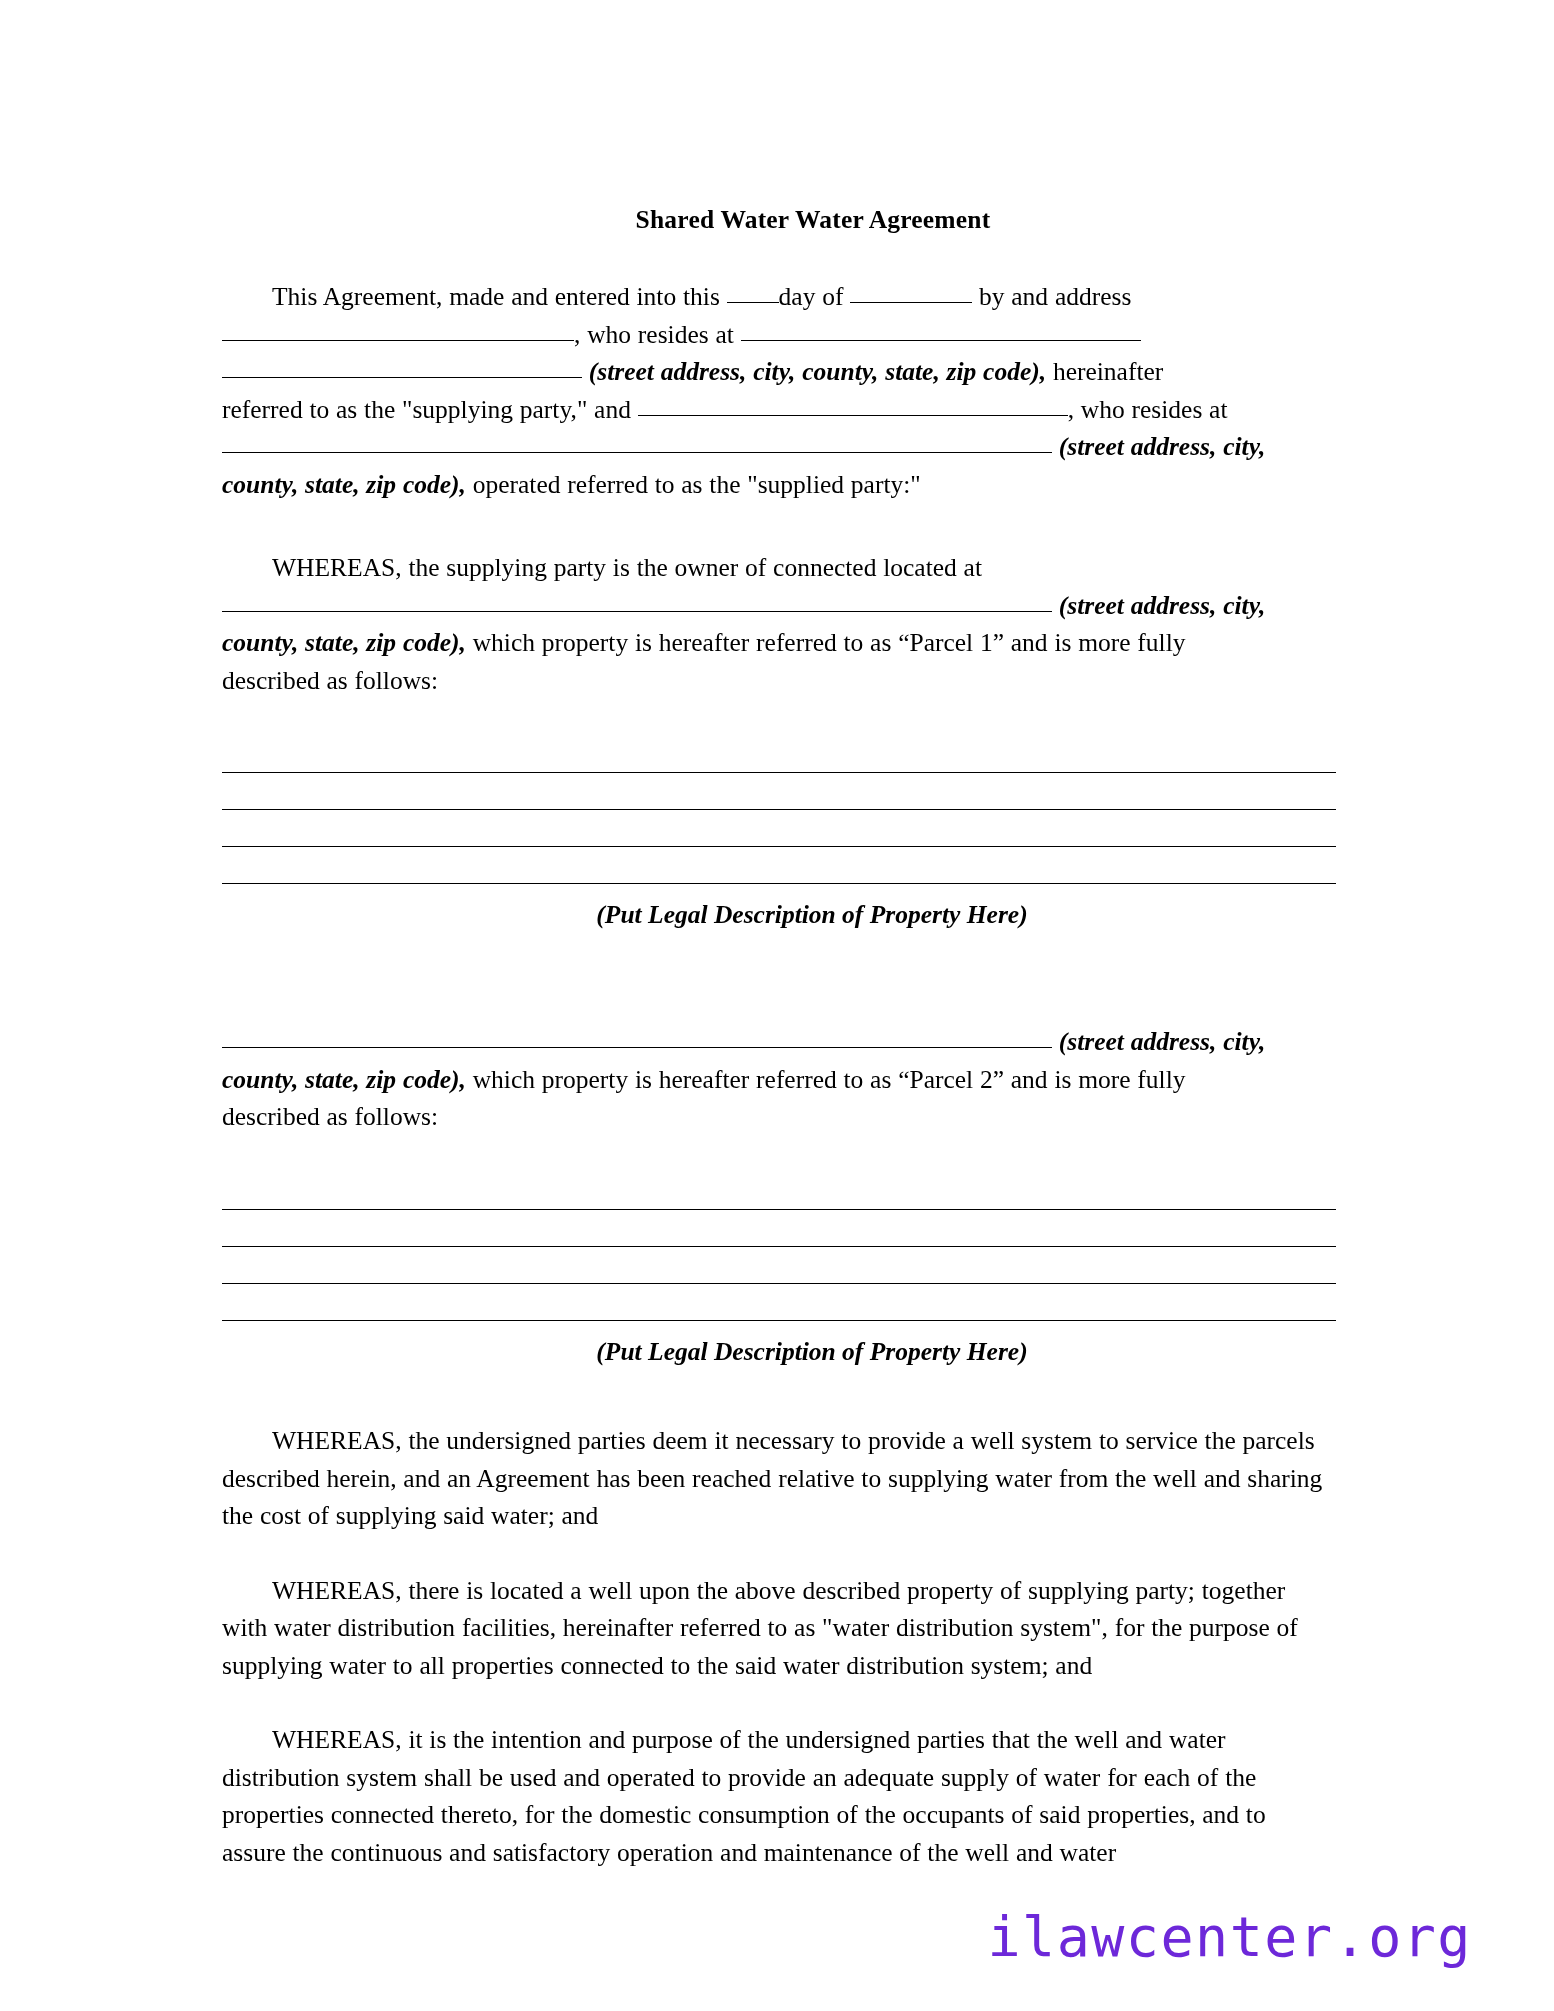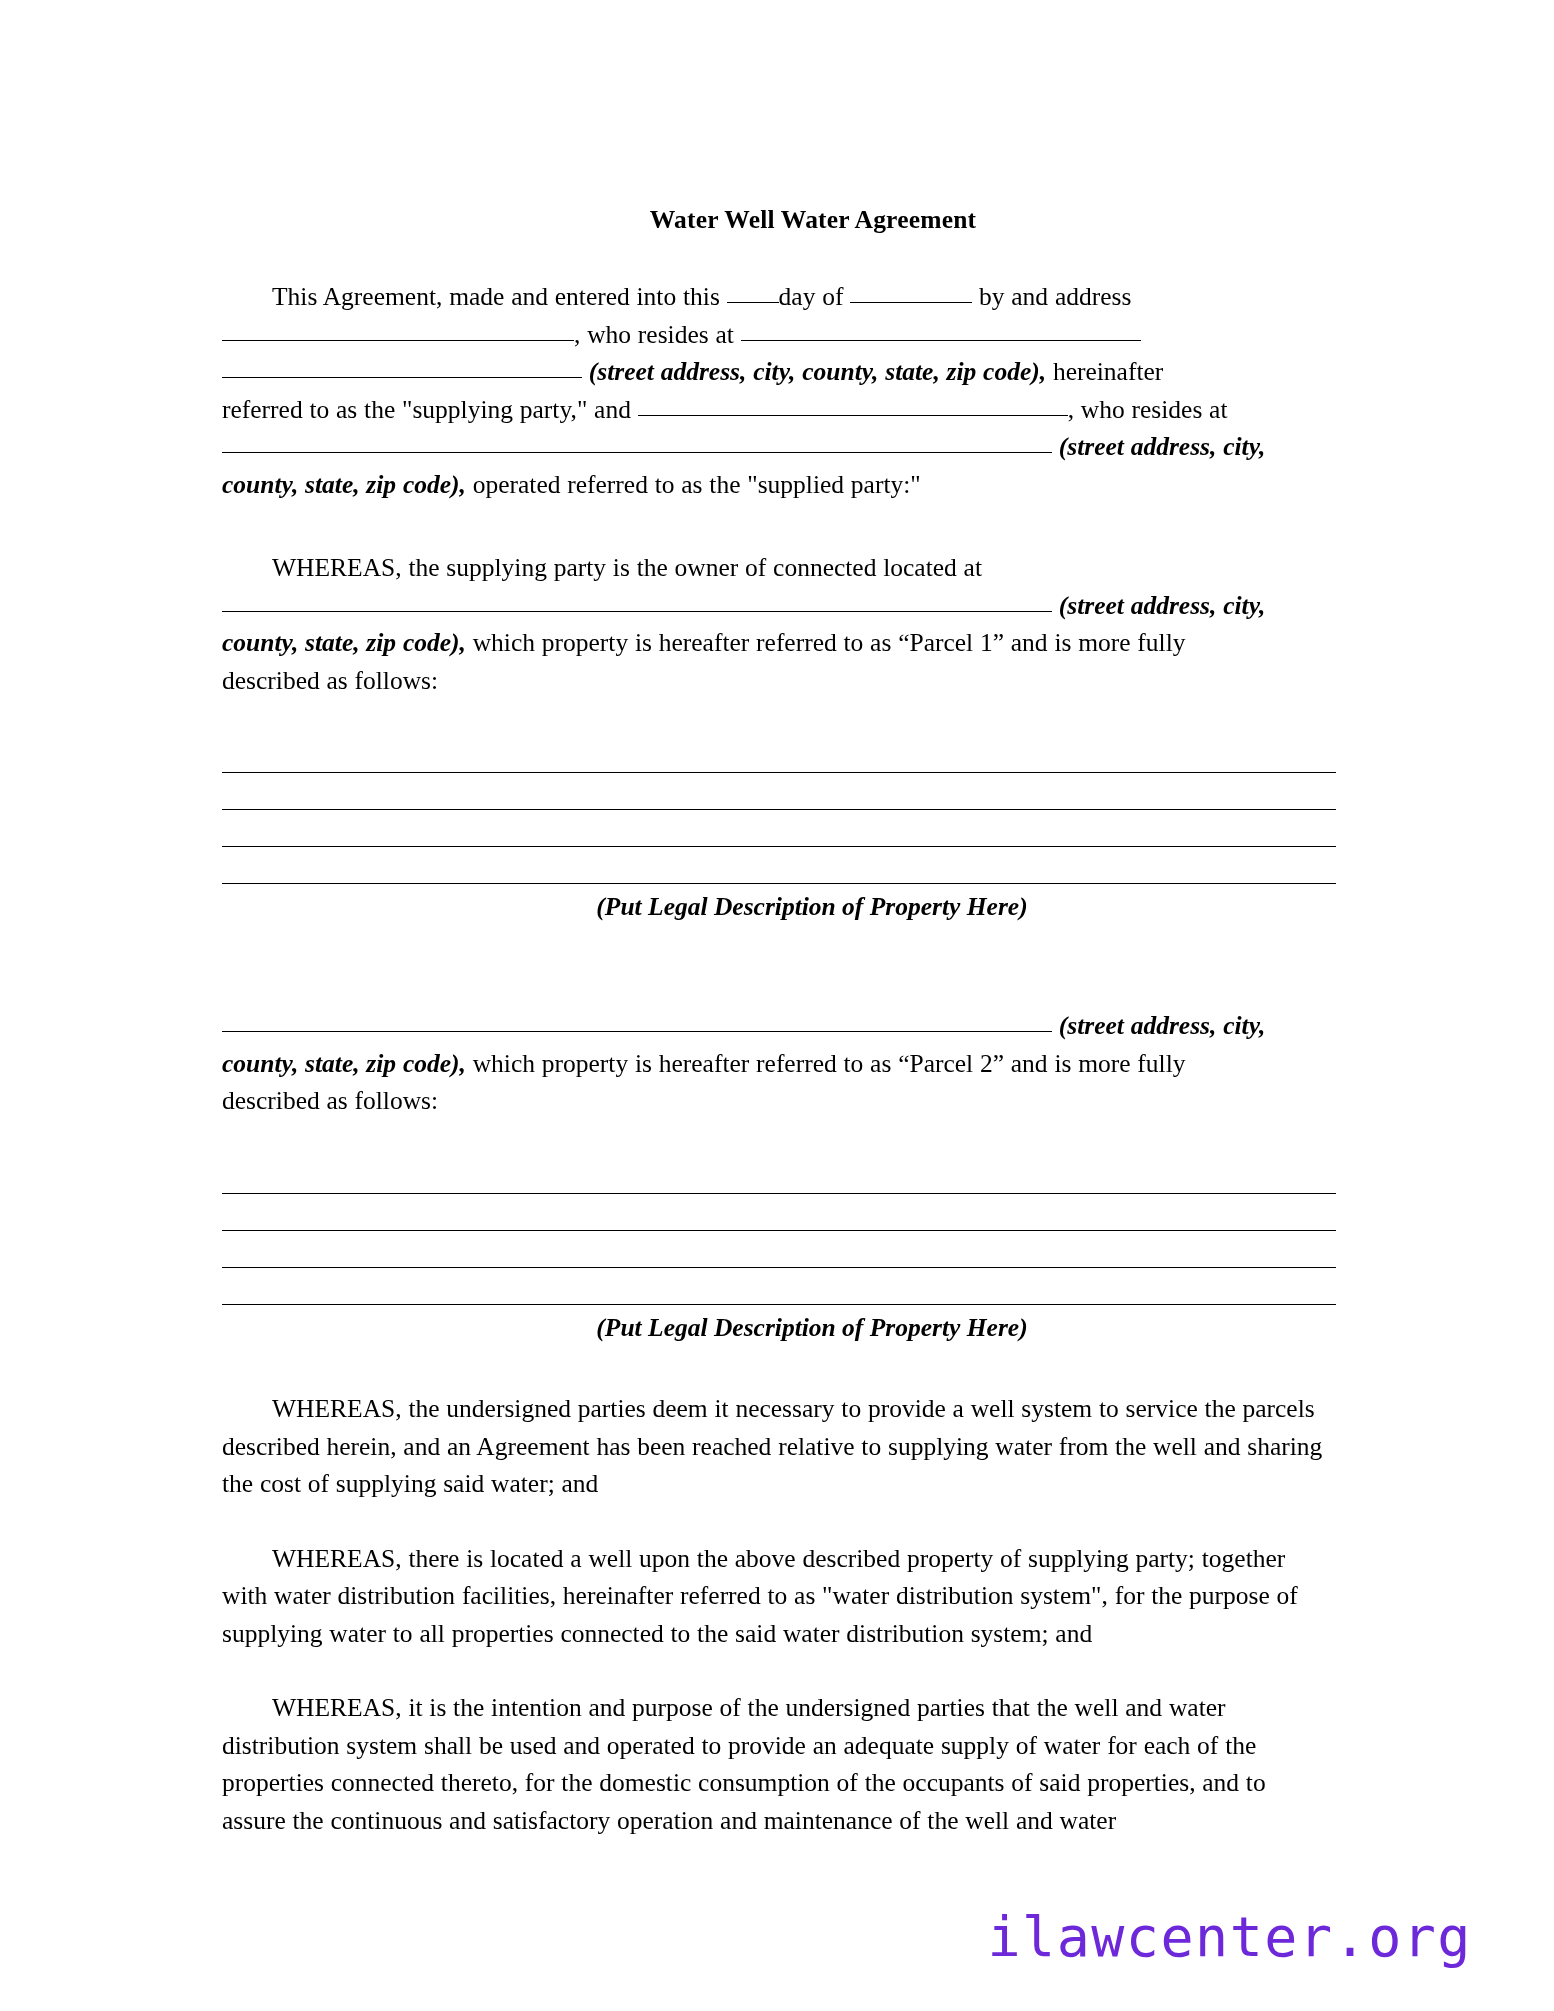--- a/index.html
+++ b/index.html
@@ -78,21 +78,21 @@
     width: 100%;
   }
   .rule:first-child { height: 36px; }
 
   .caption {
     text-align: center;
     font-style: italic;
     font-weight: bold;
     font-size: 25.5px;
     line-height: 37.5px;
-    margin: 4px;
+    margin: 12px;
     padding-left: 66px;
   }
 
   
   .uline-full {
     display: inline-block;
     border-bottom: 1.7px solid #000;
     height: 22px;
     vertical-align: 2px;
   }
@@ -107,21 +107,21 @@
     color: #6d28d9;
     white-space: nowrap;
   }
 </style>
 </head>
 <body>
 
 <div class="page">
   <div class="content">
 
-    <h1 class="doc-title">Water Well Water Agreement</h1>
+    <h1 class="doc-title">Shared Water Water Agreement</h1>
 
     <p class="para">
       <span class="indent"></span><span>This Agreement, made and entered into this</span>
       <span class="blank b-short"></span><span>day of</span>
       <span class="blank b-mid"></span>
       <span>by and address</span><br>
       <span class="blank b-long"></span><span>, who resides at</span>
       <span class="blank b-addr"></span><br>
       <span class="blank b-long2"></span>
       <span class="it">(street address, city, county, state, zip code),</span>

